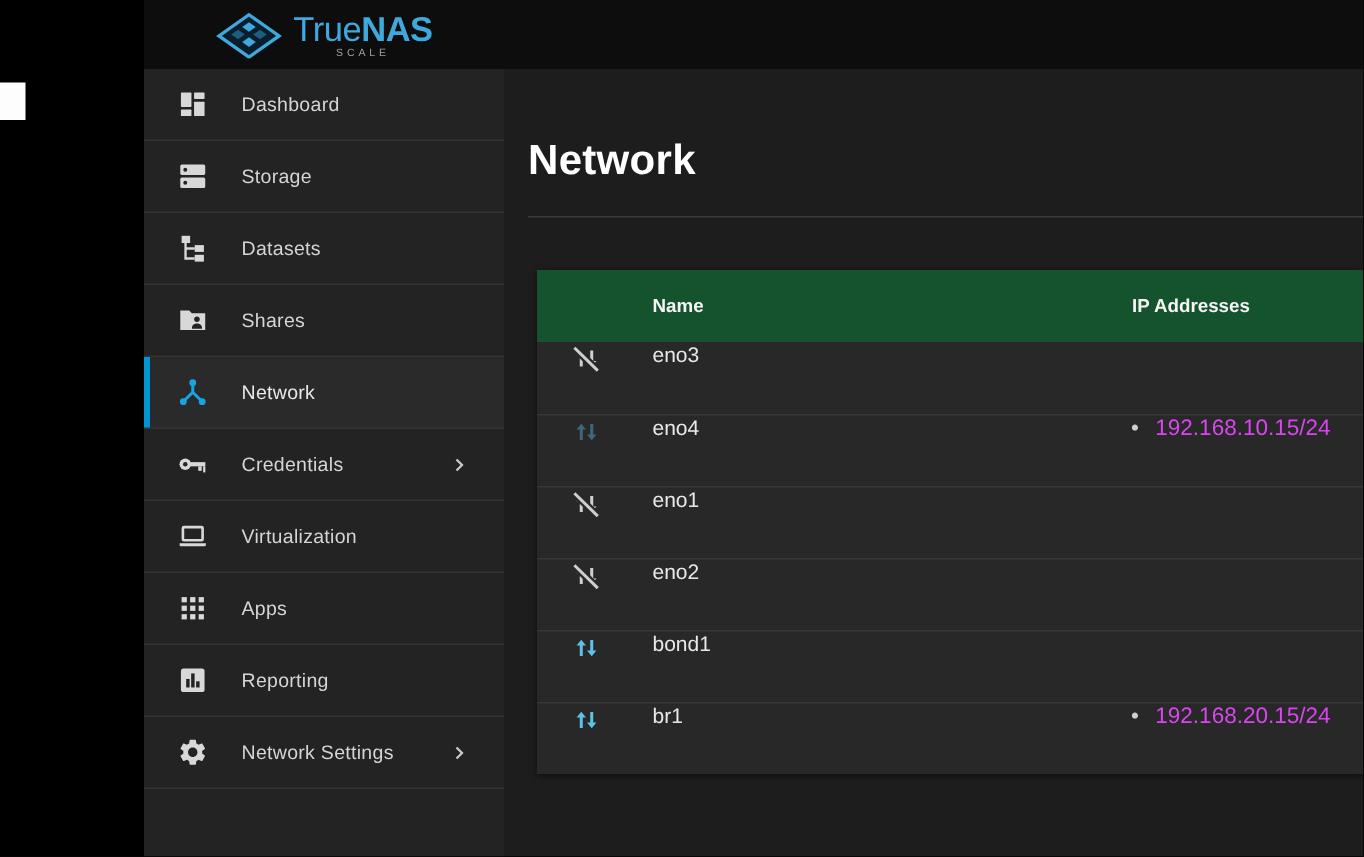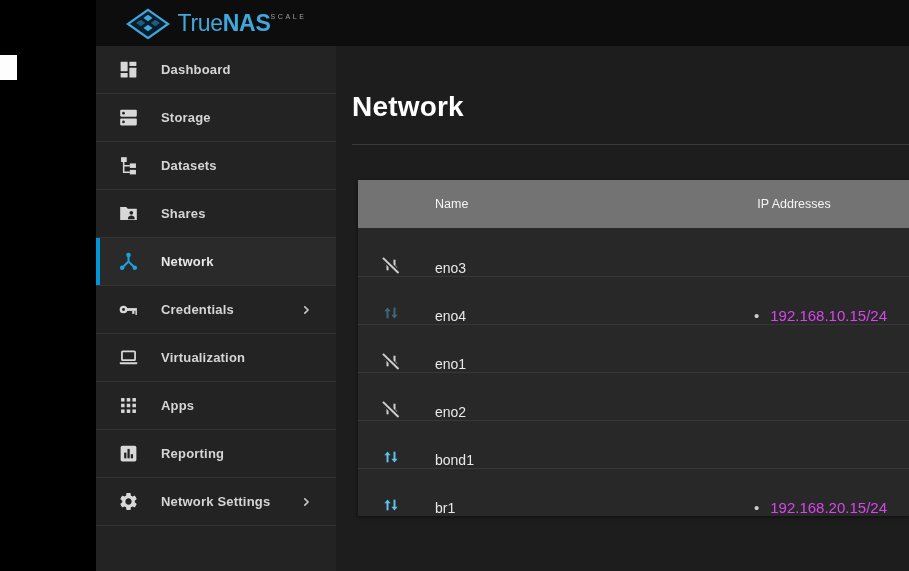--- a/index.html
+++ b/index.html
@@ -12,55 +12,55 @@
   .desktop-strip { position:absolute; left:0; top:0; width:96px; height:100%; background:#000; }
   .white-box { position:absolute; left:0; top:55px; width:17px; height:25px; background:#fdfdfd; }
 
   
   .app { position:absolute; left:96px; top:0; width:813px; height:571px; display:flex; flex-direction:column; background:#1d1d1d; }
 
   
   .topbar { flex:0 0 46px; background:#0d0d0d; display:flex; align-items:center; }
   .brand { width:240px; display:flex; align-items:center; justify-content:center; gap:8px; cursor:pointer; background:transparent; border:none; }
   .logo-mark svg { display:block; }
-  .logo-text { display:flex; flex-direction:row; line-height:1; }
+  .logo-text { display:flex; flex-direction:column; line-height:1; }
   .logo-line1 { font-size:23px; color:var(--logo-blue); letter-spacing:-0.3px; font-weight:400; }
   .logo-line1 b { font-weight:bold; }
   .logo-sub { font-size:7px; color:#9aa0a4; letter-spacing:2.6px; margin-top:1px; }
   .hamburger { margin-left:30px; width:26px; height:26px; background:transparent; border:none; cursor:pointer; color:#ffffff; display:flex; align-items:center; justify-content:center; }
 
   
   .body { flex:1; display:flex; min-height:0; }
 
   
-  .sidebar { flex:0 0 240px; background:#232323; overflow:hidden;font-weight:bold; }
+  .sidebar { flex:0 0 240px; background:#232323; overflow:hidden; }
   .nav-item { position:relative; height:48px; display:flex; align-items:center; padding:0 22px 0 20px; border-bottom:1px solid #333333; cursor:pointer; }
   .nav-icon { width:24px; height:24px; color:var(--sidebar-icon); flex:0 0 24px; display:flex; align-items:center; justify-content:center; }
   .nav-icon svg { width:21px; height:21px; display:block; }
   .nav-label { margin-left:21px; font-size:13px; color:#d5d5d5; letter-spacing:0.2px; }
   .nav-chevron { margin-left:auto; color:#c9c9c9; width:16px; height:16px; }
   .nav-chevron svg { width:16px; height:16px; display:block; }
   .nav-item.active { background:#2a2a2a; }
   .nav-item.active::before { content:""; position:absolute; left:0; top:0; bottom:0; width:4px; background:var(--accent); }
   .nav-item.active .nav-icon { color:#1ba3e0; }
   .nav-item.active .nav-label { color:#e8e8e8; }
 
   
   .main { flex:1; min-width:0; padding-left:16px; overflow:hidden; }
   .page-title { margin-top:44px; font-size:28px; line-height:34px; font-weight:bold; color:#ffffff; letter-spacing:0.2px; }
   .title-divider { margin-top:20px; height:1px; background:#3a3a3a; }
 
   
   .card { margin-top:35px; margin-left:6px; background:#282828; border-radius:4px 4px 0 0; box-shadow:0 1px 4px rgba(0,0,0,0.5); }
   .card-header { height:57px; display:flex; align-items:center; padding-left:16px; background:#292929; font-size:17px; font-weight:bold; color:#e9e9e9; letter-spacing:0.3px; border-radius:4px 4px 0 0; }
-  .thead { height:48px; display:flex; align-items:center; background:#737373; font-size:12.5px; font-weight:normal; color:#f5f5f5;justify-content:flex-end; }
+  .thead { height:48px; display:flex; align-items:center; background:#14532d; font-size:12.5px; font-weight:bold; color:#f5f5f5;justify-content:flex-end; }
   .col-icon { flex:0 0 62px; }
   .col-name { flex:1; padding-left:15px; cursor:pointer; }
   .col-ip { flex:0 0 230px; text-align:center; cursor:pointer; }
-  .trow { height:48px; display:flex; align-items:flex-end; background:#282828; border-top:1px solid #373737; cursor:pointer; }
+  .trow { height:48px; display:flex; align-items:flex-start; background:#282828; border-top:1px solid #373737; cursor:pointer; }
   .trow:first-child { border-top:none; }
   .cell-icon { flex:0 0 62px; display:flex; align-items:center; padding-left:22px; }
   .state-icon { width:22px; height:22px; display:block; }
   .state-icon svg { width:22px; height:22px; display:block; }
   .state-icon.inactive { color:var(--arrow-inactive); }
   .state-icon.active { color:var(--arrow-active); }
   .state-icon.active-dim { color:var(--arrow-active); opacity:0.42; }
   .cell-name { flex:1; padding-left:15px; font-size:14px; color:#e8e8e8; }
   .cell-ip { flex:0 0 230px; display:flex; align-items:center; justify-content:flex-end; padding-right:22px; gap:11px; }
   .cell-ip .bullet { color:#cfcfcf; font-size:15px; line-height:1; }

